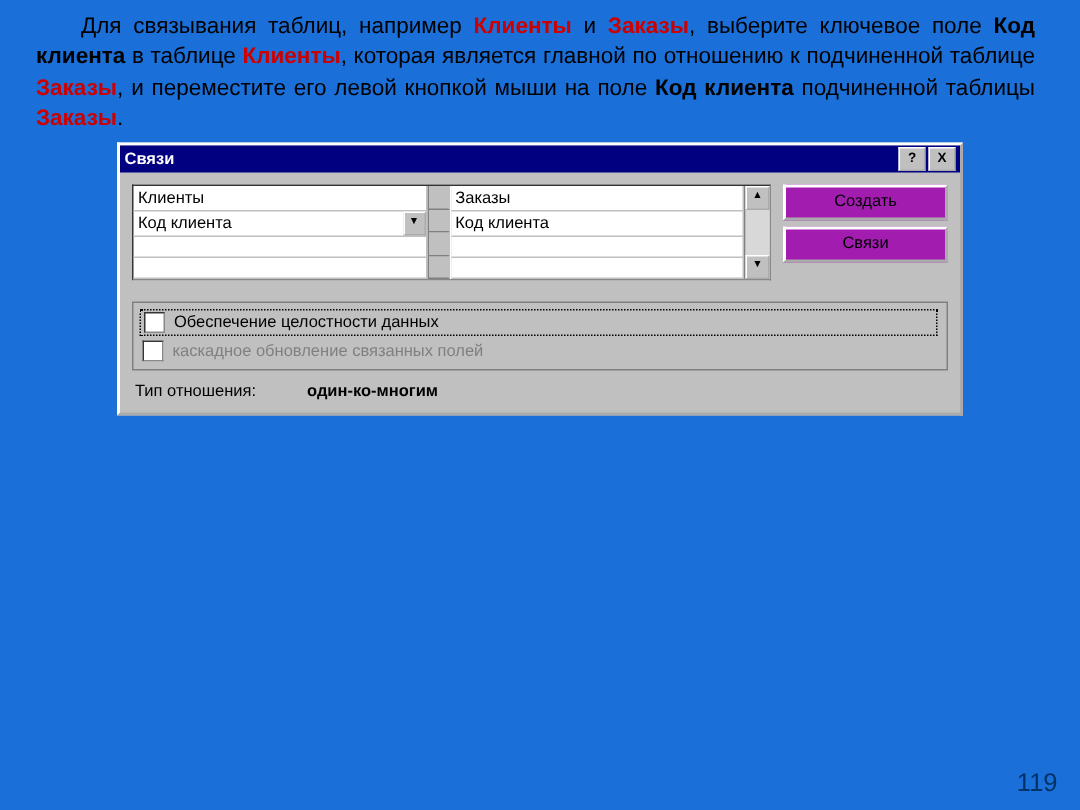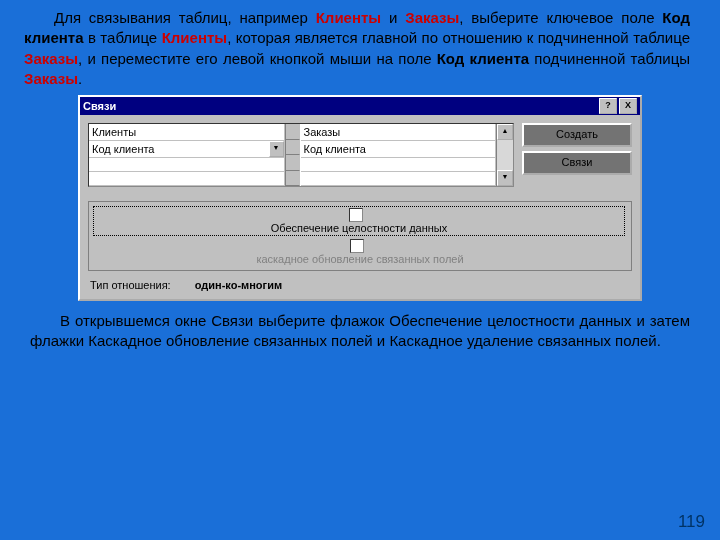--- a/index.html
+++ b/index.html
@@ -87,52 +87,51 @@
   }
   .scroll-col { width: 16px; background:#c0c0c0; border-left:1px solid #808080; display:flex; flex-direction:column;}
   .scroll-btn {
     height: 14px; background:#c0c0c0;
     border:1px outset #fff;
     font-size:7px; text-align:center; line-height:12px;
   }
   .scroll-track { flex:1; background:#d8d8d8;}
   .btn {
     height: 20px;
-    background: #737373;
+    background: #a21caf;
     border: 2px outset #fff;
     font-size: 11px;
     text-align: center;
     line-height: 18px;
   }
   .options {
     margin: 6px 8px 4px 8px;
     border: 1px solid #808080;
     padding: 4px 6px 2px 6px;
     background:#c0c0c0;
   }
   .chk-row {
     display: flex; align-items: center;
     margin-bottom: 3px;
     font-size: 11px;
     color: #808080;
-    flex-direction: column;
   }
   .chk-row.first { color: #000; border:1px dotted #000; padding:1px 2px; margin-left:-2px;}
   .chk {
     width: 12px; height: 12px;
     background: #fff;
     border: 1px inset #888;
     margin-right: 6px;
     flex-shrink: 0;
   }
   .rel-row {
     display: flex;
     padding: 4px 10px 8px 10px;
     font-size: 11px;
-    gap: 24px;
+    gap: 34px;
   }
   .rel-val { font-weight: bold; }
   .page-num {
     position: absolute;
     right: 15px;
     bottom: 8px;
     color: #003366;
     font-size: 17px;
   }
   .container { position: relative; width: 720px; height: 540px; }
@@ -196,17 +195,16 @@
       <div class="chk"></div>
       <span>каскадное обновление связанных полей</span>
     </div>
   </div>
   <div class="rel-row">
     <span>Тип отношения:</span>
     <span class="rel-val">один-ко-многим</span>
   </div>
 </div>
 
-<div class="paragraph" style="margin-top:10px; color:#000;">В открывшемся окне Связи выберите флажок Обеспечение целостности данных и затем флажки Каскадное обновление связанных полей и Каскадное удаление связанных полей.</div>
 
 <div class="page-num">119</div>
 
 </div>
 
 </body></html>

